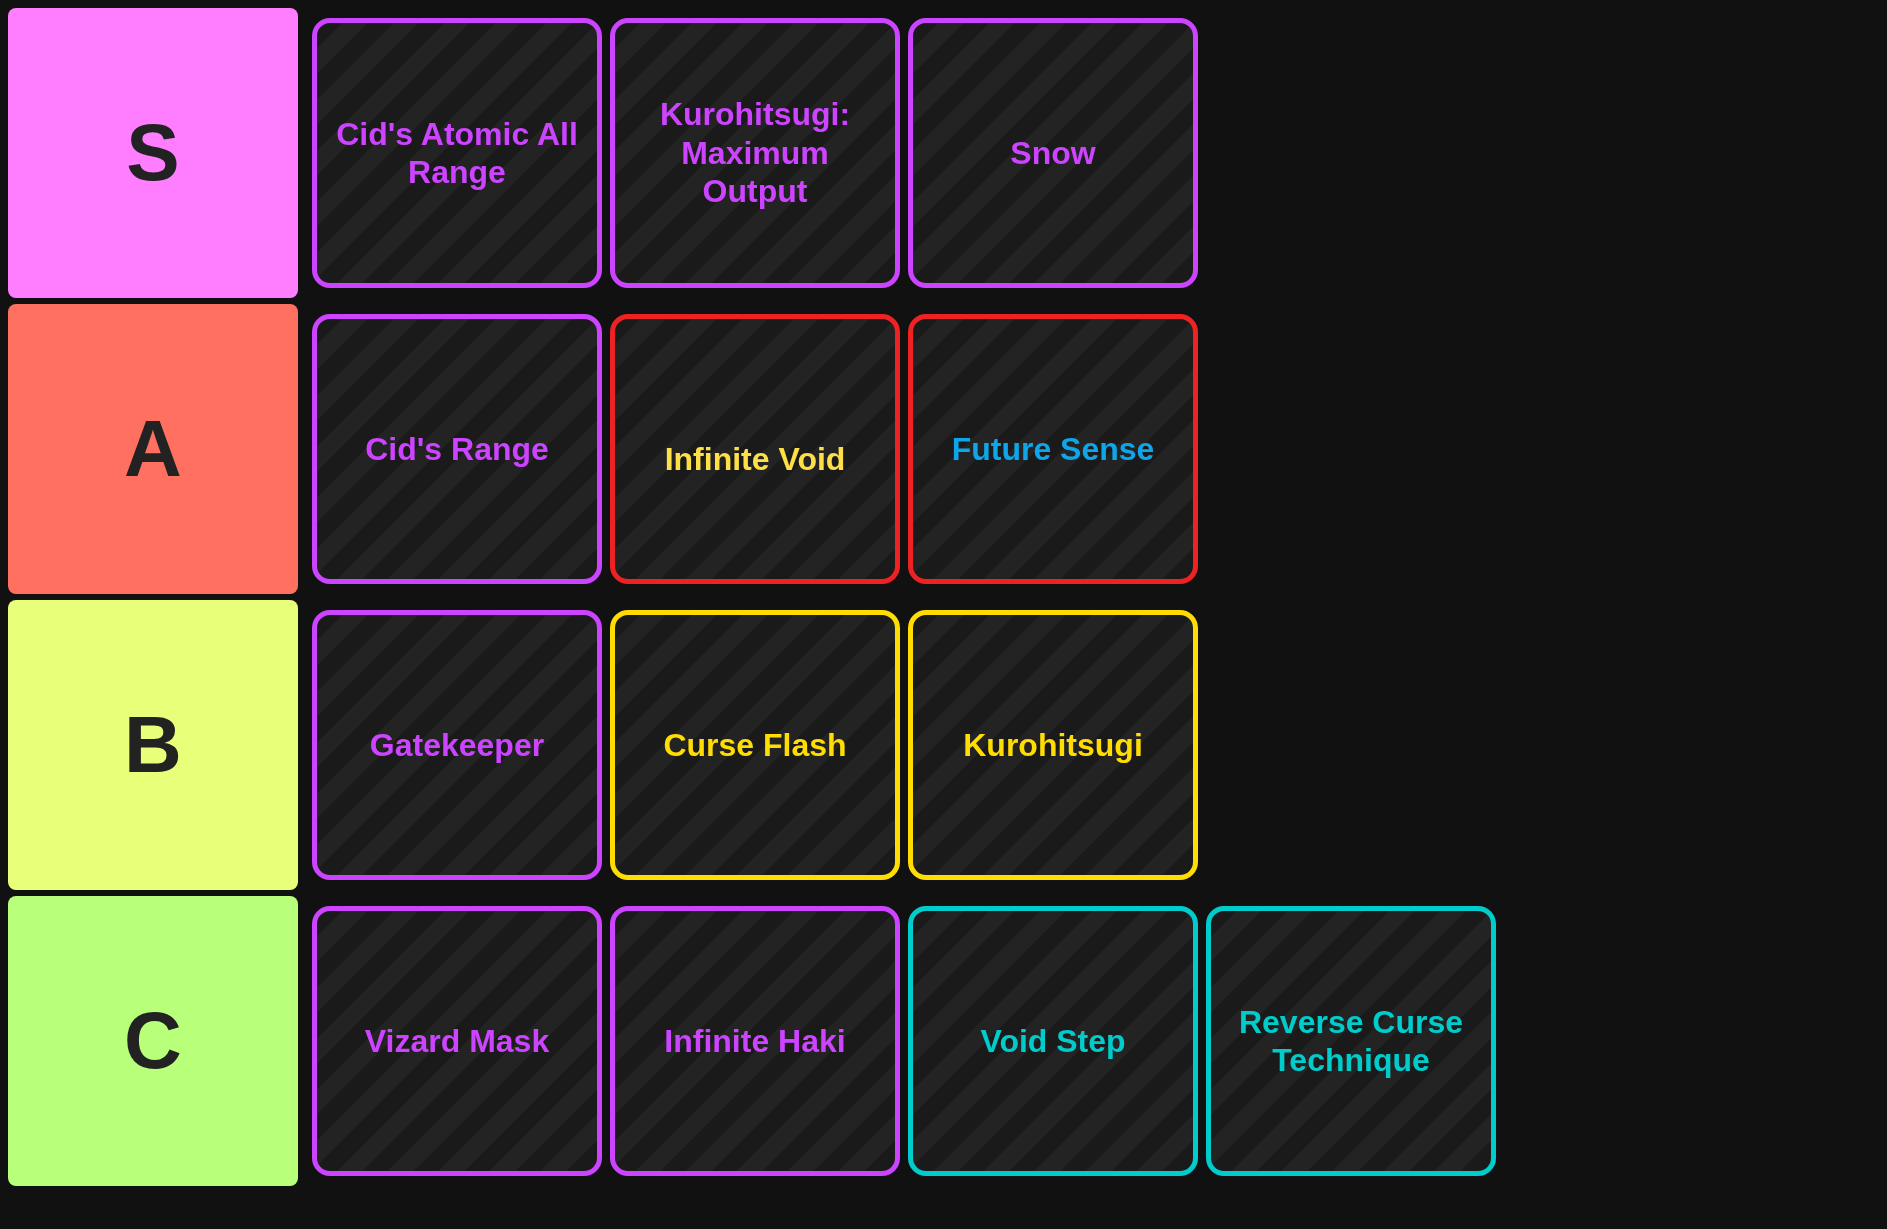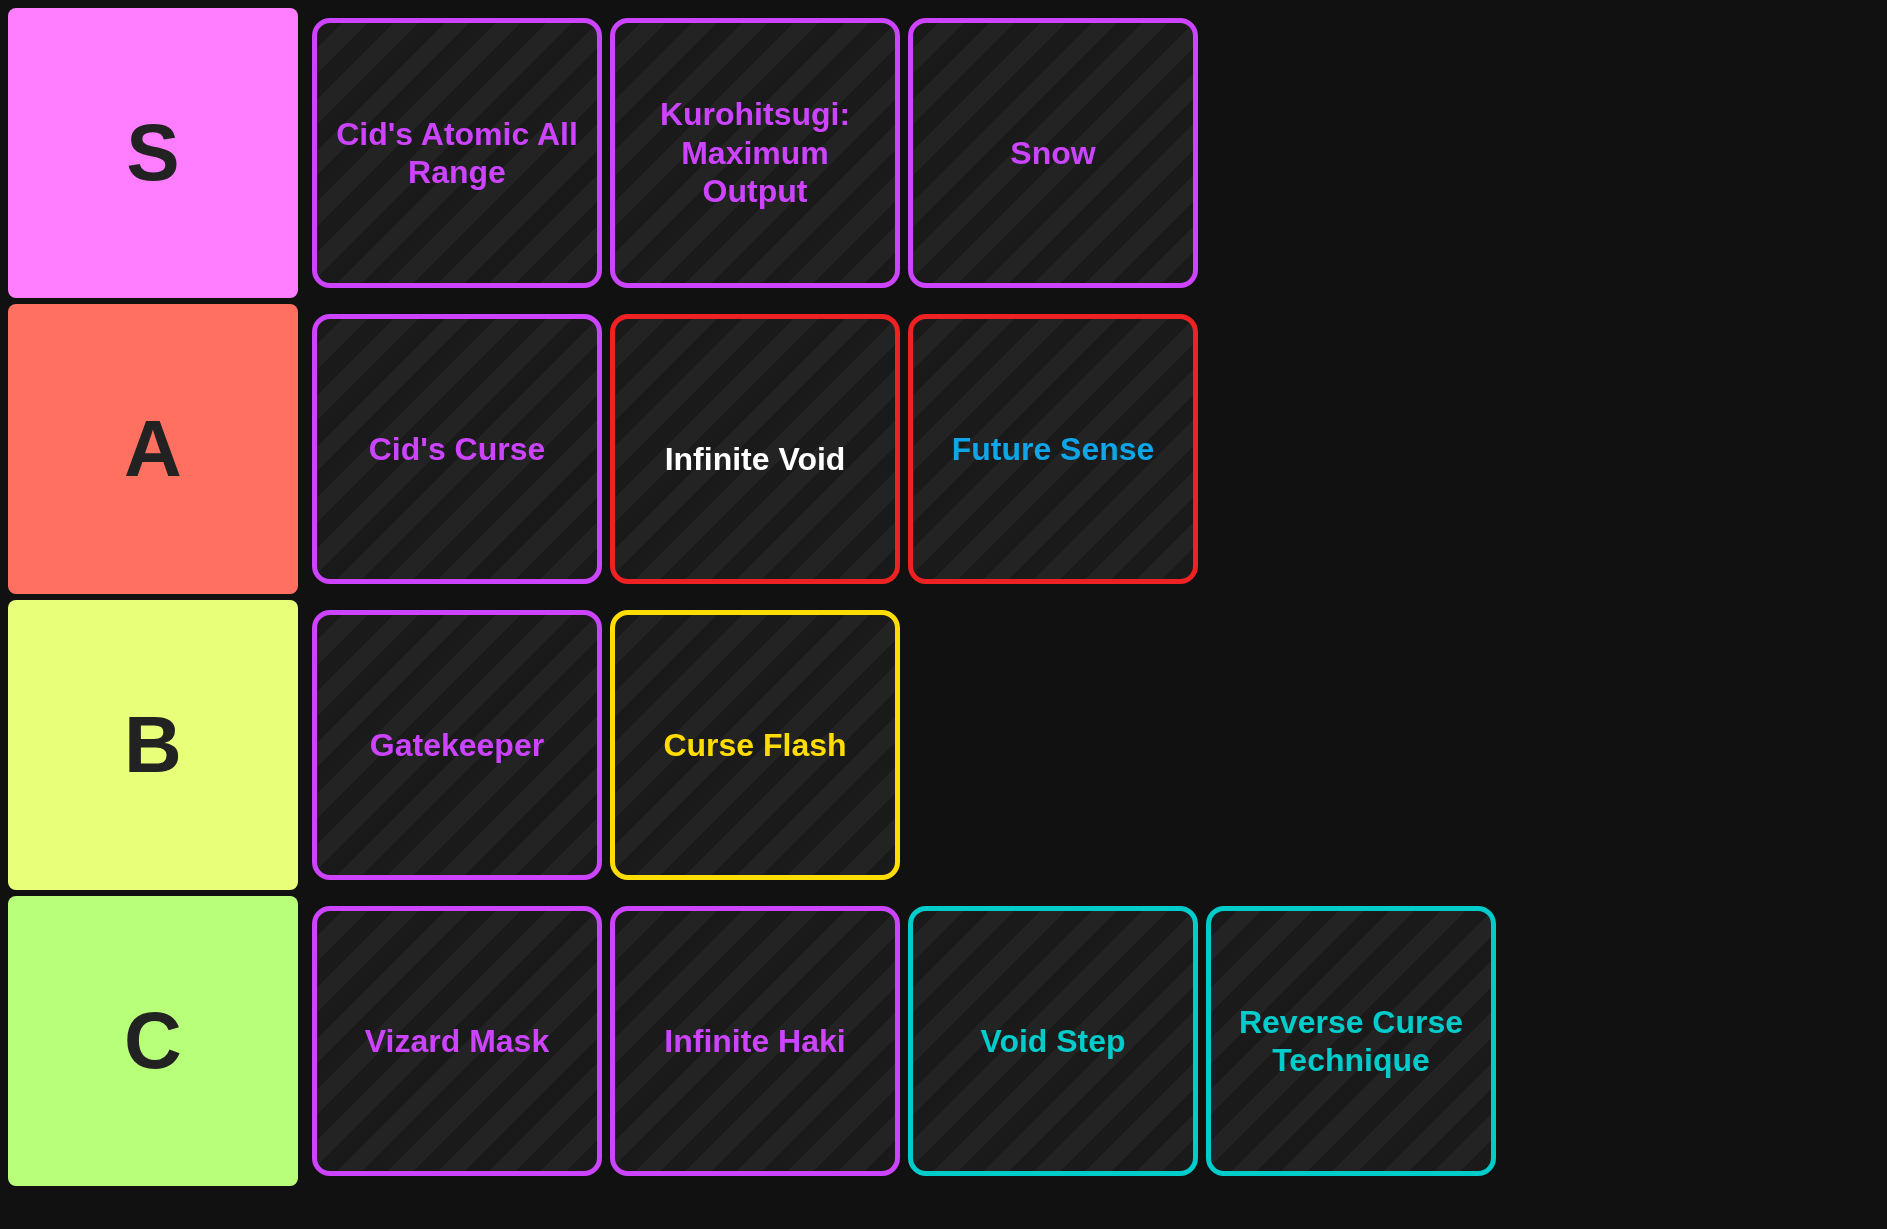--- a/index.html
+++ b/index.html
@@ -84,21 +84,21 @@
       position: relative;
       z-index: 1;
       line-height: 1.2;
     }
     .border-purple { border-color: #cc44ff; }
     .border-red { border-color: #ee2222; }
     .border-yellow { border-color: #ffdd00; }
     .border-cyan { border-color: #00cccc; }
 
     .text-purple { color: #cc44ff; }
-    .text-red { color: #ffffff; margin-top: 20px; }
+    .text-red { color: #fde047; margin-top: 20px; }
     .text-yellow { color: #ffdd00; }
     .text-cyan { color: #00cccc; }
     .text-orange-red { color: #0ea5e9; }
   </style>
 </head>
 <body>
 
 <div class="tier-list">
     <div class="tier-row">
       <div class="tier-label s">S</div>
@@ -111,38 +111,41 @@
         </div>
         <div class="card border-purple">
           <span class="text-purple">Snow</span>
         </div>
       </div>
     </div>
     <div class="tier-row">
       <div class="tier-label a">A</div>
       <div class="tier-items">
         <div class="card border-purple">
-          <span class="text-purple">Cid's Curse</span>
+          <span class="text-purple">Cid's Range</span>
         </div>
         <div class="card border-red">
           <span class="text-red">Infinite Void</span>
         </div>
         <div class="card border-red">
           <span class="text-orange-red">Future Sense</span>
         </div>
       </div>
     </div>
     <div class="tier-row">
       <div class="tier-label b">B</div>
       <div class="tier-items">
         <div class="card border-purple">
           <span class="text-purple">Gatekeeper</span>
         </div>
         <div class="card border-yellow">
           <span class="text-yellow">Curse Flash</span>
+        </div>
+        <div class="card border-yellow">
+          <span class="text-yellow">Kurohitsugi</span>
         </div>
       </div>
     </div>
     <div class="tier-row">
       <div class="tier-label c">C</div>
       <div class="tier-items">
         <div class="card border-purple">
           <span class="text-purple">Vizard Mask</span>
         </div>
         <div class="card border-purple">

